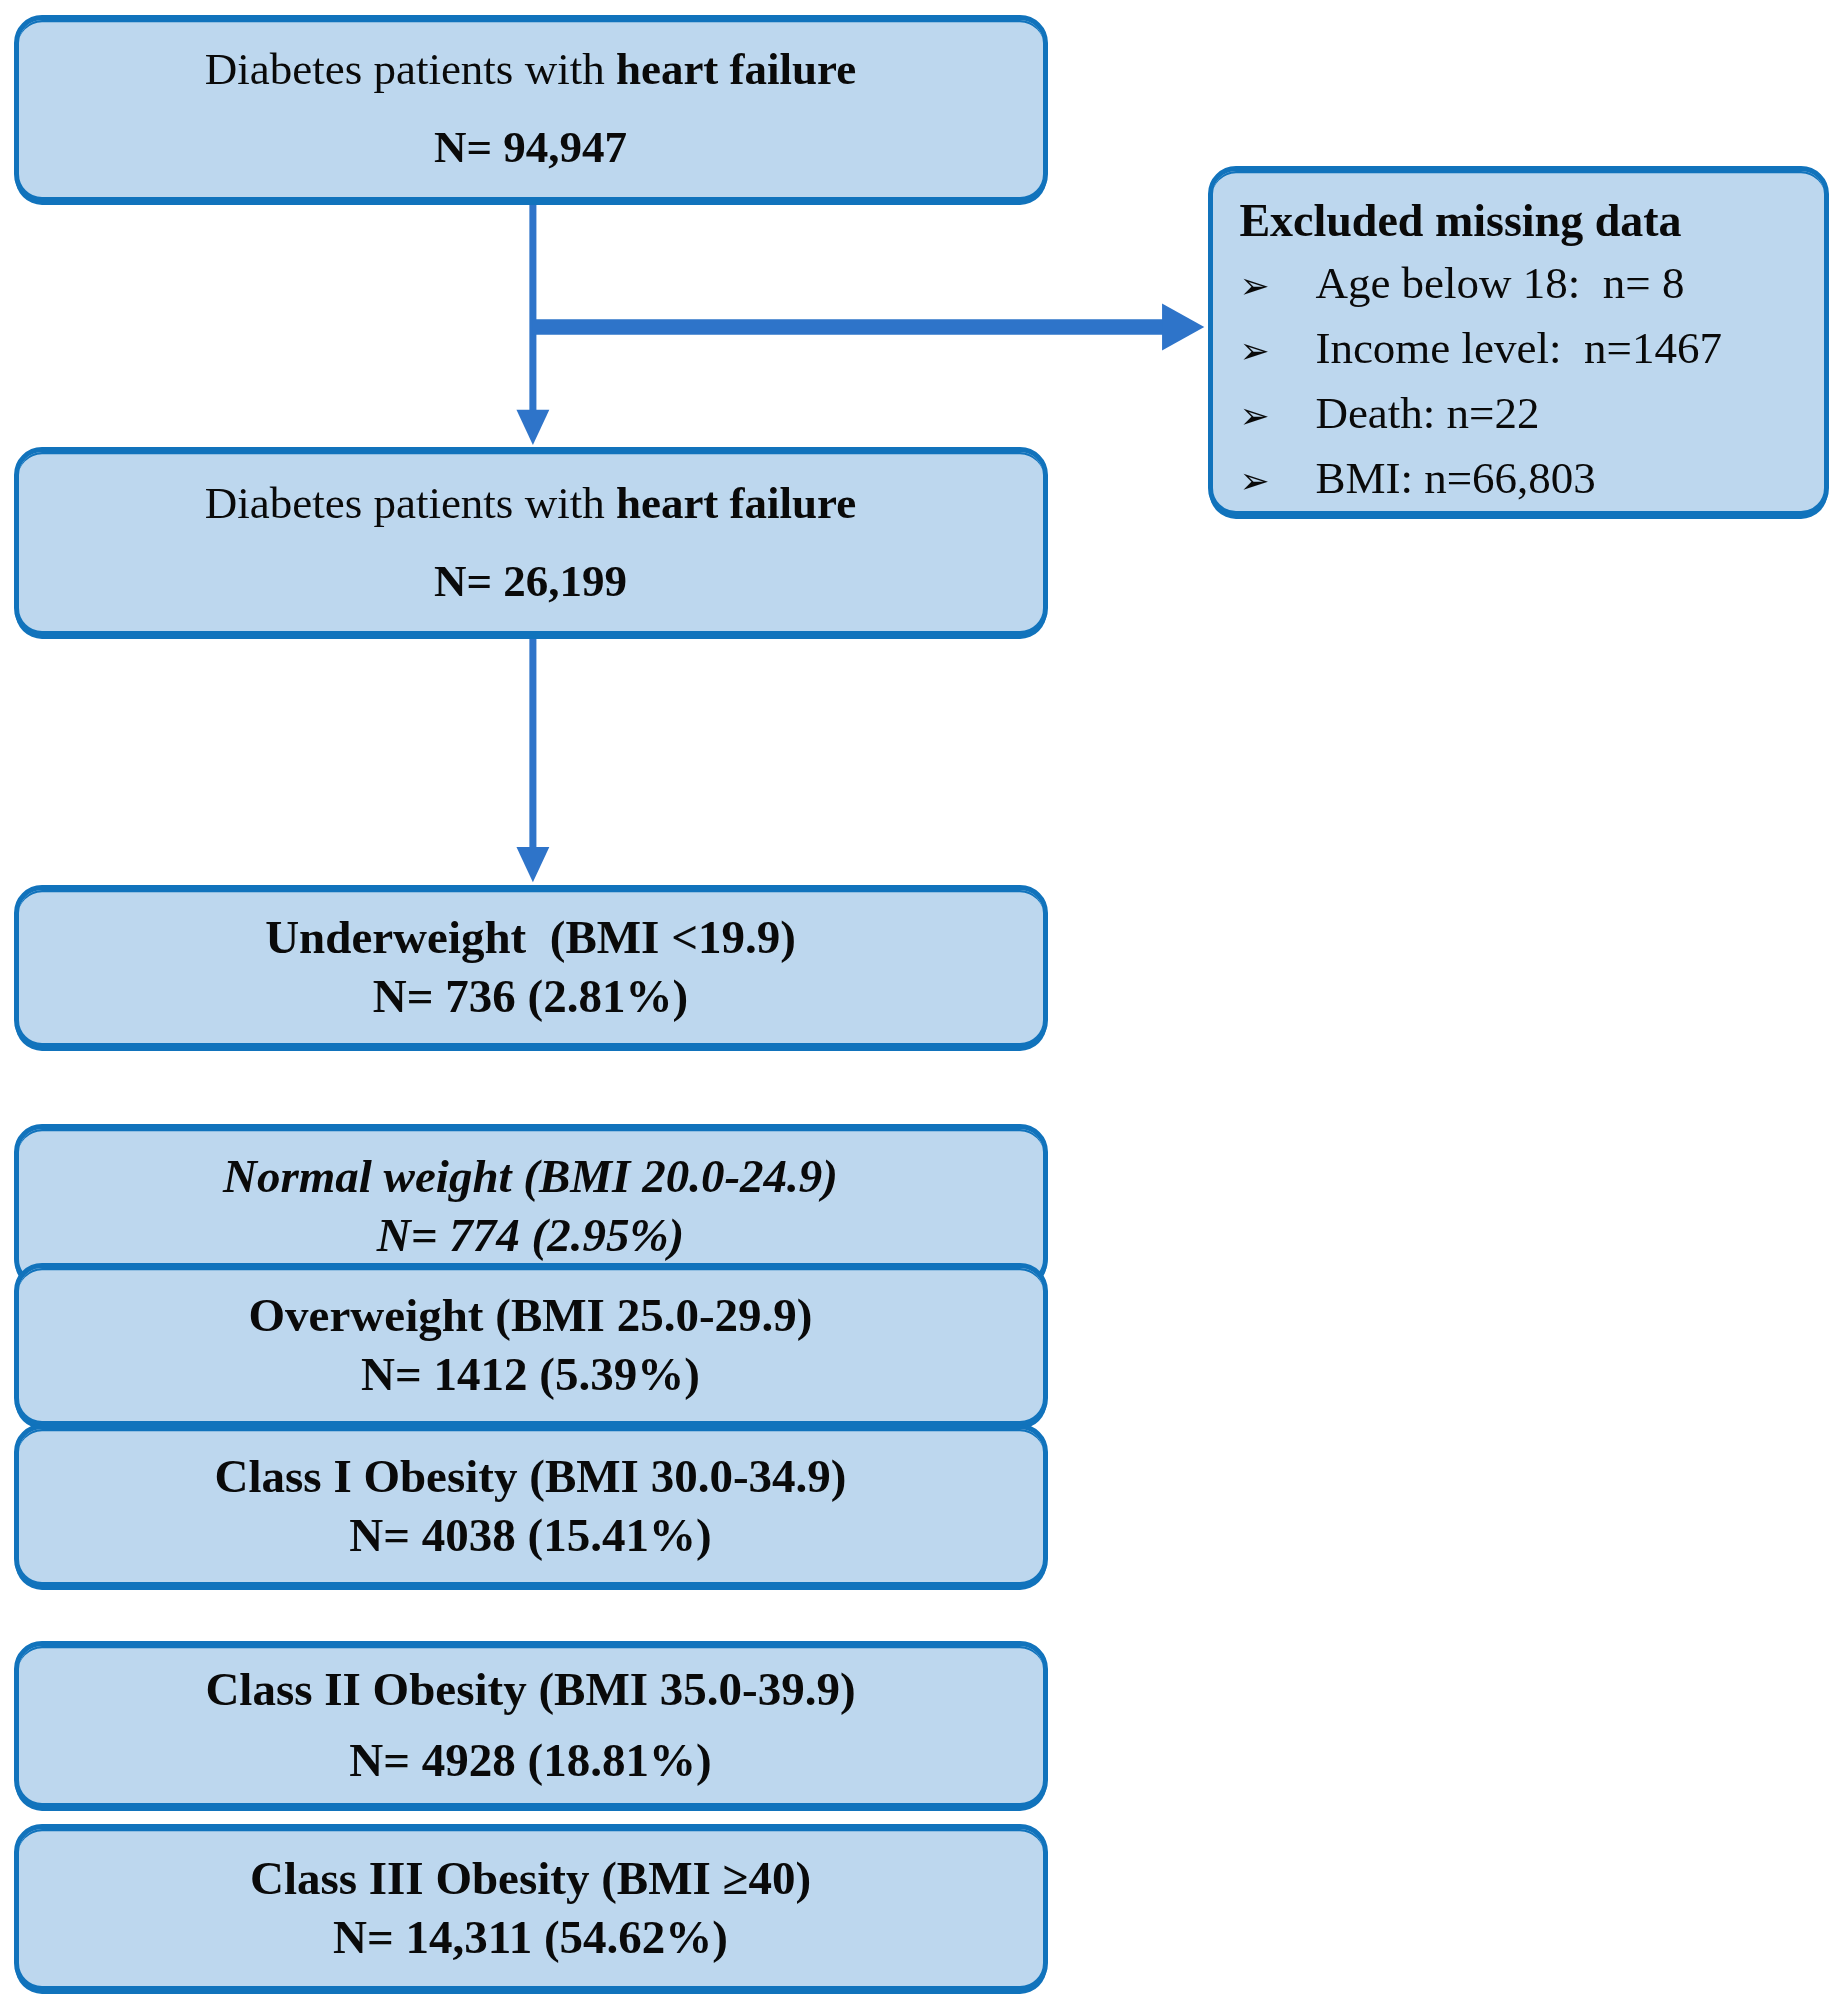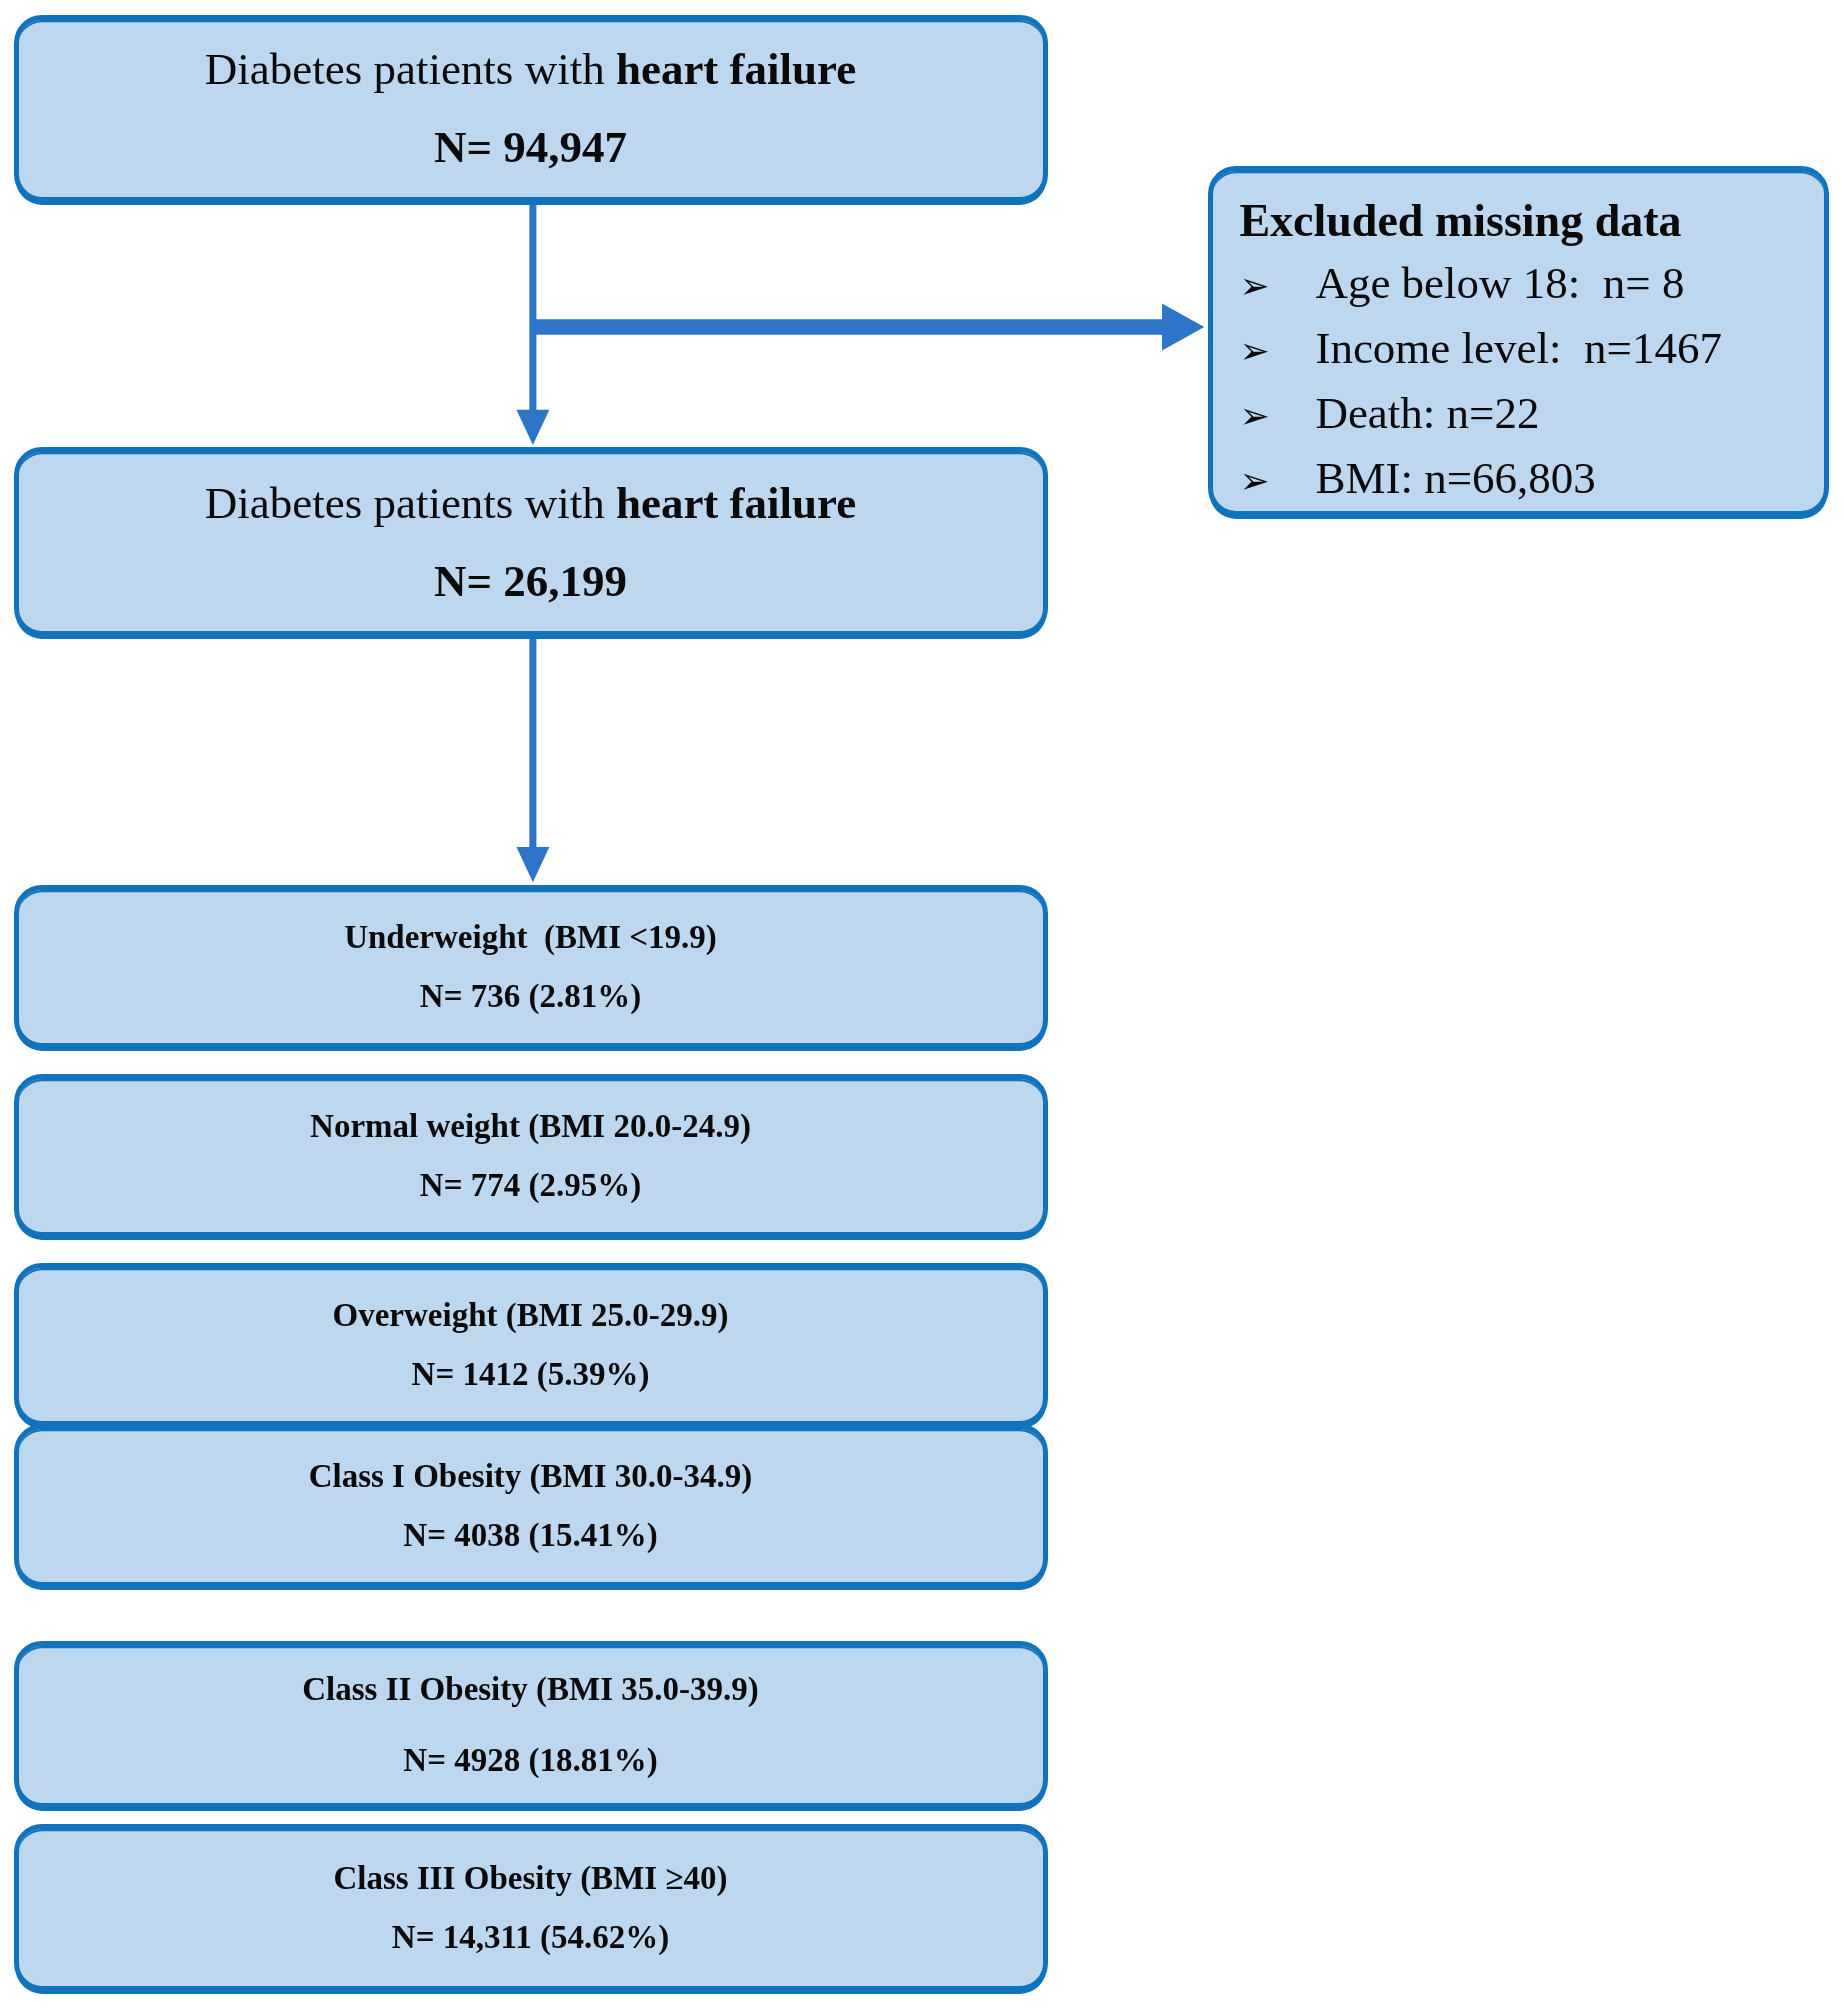--- a/index.html
+++ b/index.html
@@ -43,24 +43,24 @@
   #excluded-box .title{font-weight:bold;font-size:46px;}
   .bullet-row{display:flex;align-items:baseline;}
   .bullet-marker{
     width:76px;flex:0 0 76px;
     font-family:"DejaVu Sans","Liberation Sans",sans-serif;
     font-size:36px;
   }
   
   .bmi-box{
     left:13.5px;width:1034px;height:163px;
-    font-weight:bold;font-size:33px;line-height:59px;text-align:right;
+    font-weight:bold;font-size:47px;line-height:59px;text-align:right;
   }
   #bmi-box-0{top:885px;}
-  #bmi-box-1{top:1074px;}
+  #bmi-box-1{top:1124px;font-style:italic;}
   #bmi-box-2{top:1263px;}
   #bmi-box-3{top:1424px;}
   #bmi-box-4{top:1641px;height:167px;gap:12px;}
   #bmi-box-5{top:1808px;height:167px;margin-top:16px;}
   
   svg.connectors{position:absolute;inset:0;pointer-events:none;}
   .arrow-line{stroke:var(--arrow);fill:none;}
   .arrow-head{fill:var(--arrow);stroke:none;}
 </style>
 </head>

